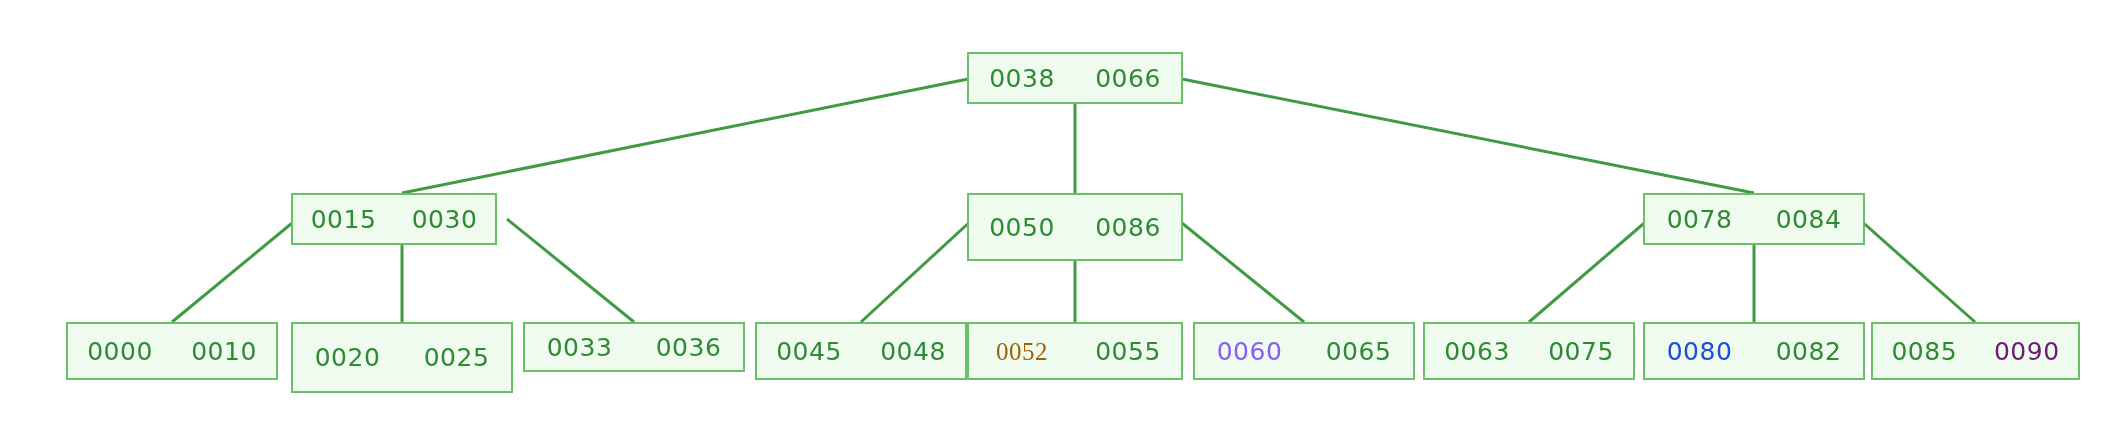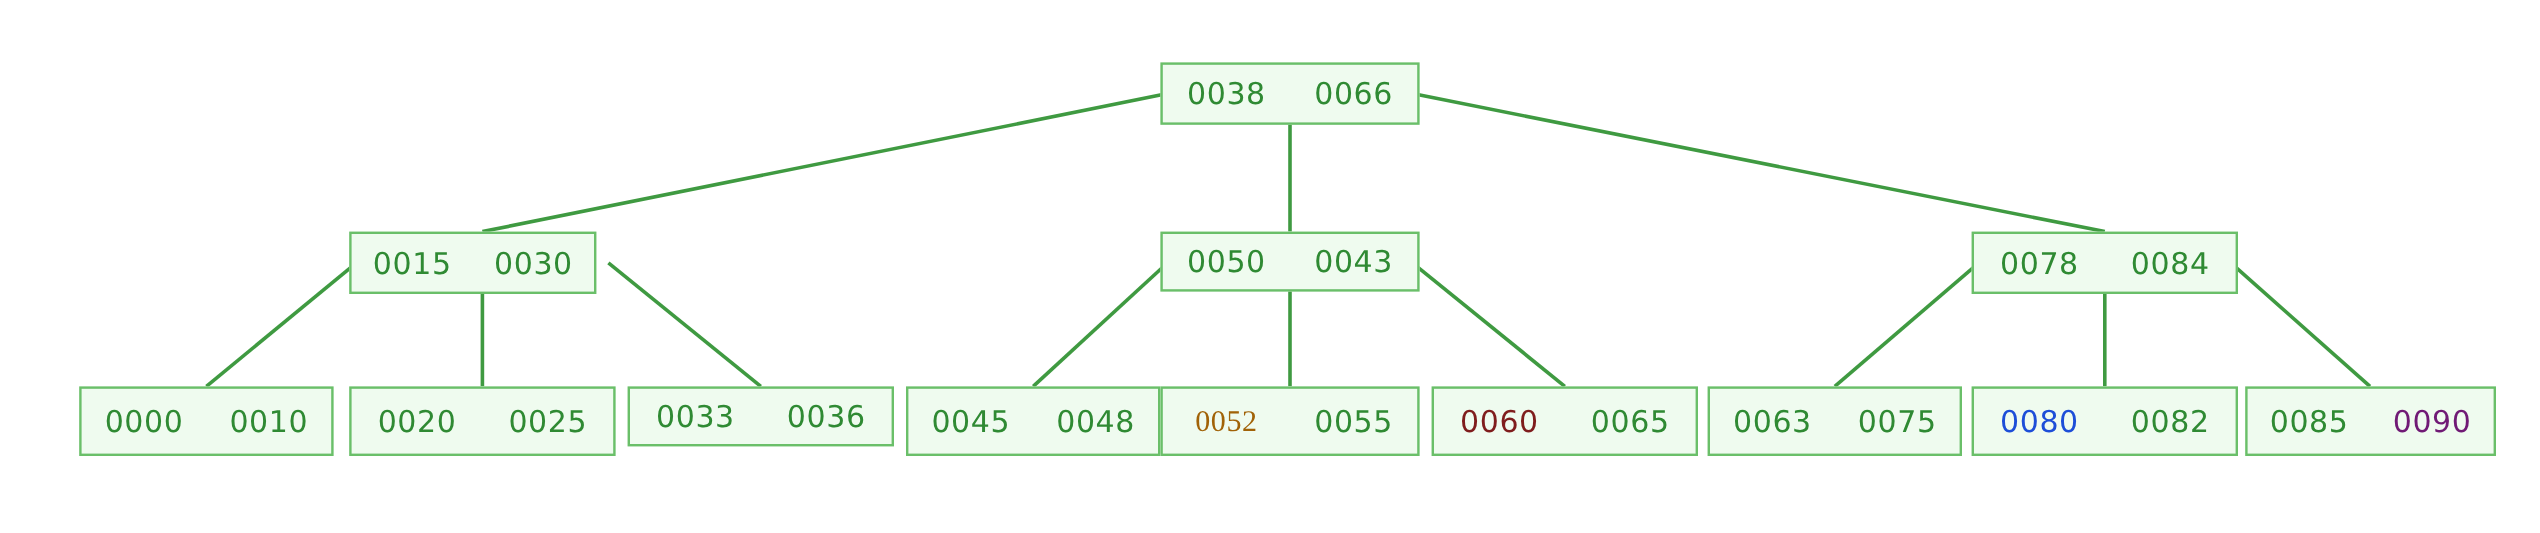--- a/index.html
+++ b/index.html
@@ -73,50 +73,50 @@
     </svg>
   <div id="node-layer">
       <div class="node node-root" style="left: 944px; top: 52px; width: 216px; height: 52px; background: rgb(239, 251, 239); border-color: rgb(106, 191, 105);">
         <div class="cell" style="color: rgb(47, 138, 51);">0038</div>
         <div class="cell" style="color: rgb(47, 138, 51);">0066</div>
       </div>
       <div class="node node-internal" style="left: 268px; top: 193px; width: 206px; height: 52px; background: rgb(239, 251, 239); border-color: rgb(106, 191, 105);">
         <div class="cell" style="color: rgb(47, 138, 51);">0015</div>
         <div class="cell" style="color: rgb(47, 138, 51);">0030</div>
       </div>
-      <div class="node node-internal" style="left: 944px; top: 193px; width: 216px; height: 50px; background: rgb(239, 251, 239); border-color: rgb(106, 191, 105);">
+      <div class="node node-internal" style="left: 944px; top: 193px; width: 216px; height: 68px; background: rgb(239, 251, 239); border-color: rgb(106, 191, 105);">
         <div class="cell" style="color: rgb(47, 138, 51);">0050</div>
-        <div class="cell" style="color: rgb(47, 138, 51);">0043</div>
+        <div class="cell" style="color: rgb(47, 138, 51);">0086</div>
       </div>
       <div class="node node-internal" style="left: 1620px; top: 193px; width: 222px; height: 52px; background: rgb(239, 251, 239); border-color: rgb(106, 191, 105);">
         <div class="cell" style="color: rgb(47, 138, 51);">0078</div>
         <div class="cell" style="color: rgb(47, 138, 51);">0084</div>
       </div>
       <div class="node node-leaf" style="left: 43px; top: 322px; width: 212px; height: 58px; background: rgb(239, 251, 239); border-color: rgb(106, 191, 105);">
         <div class="cell" style="color: rgb(47, 138, 51);">0000</div>
         <div class="cell" style="color: rgb(47, 138, 51);">0010</div>
       </div>
-      <div class="node node-leaf" style="left: 268px; top: 322px; width: 222px; height: 58px; background: rgb(239, 251, 239); border-color: rgb(106, 191, 105);">
+      <div class="node node-leaf" style="left: 268px; top: 322px; width: 222px; height: 71px; background: rgb(239, 251, 239); border-color: rgb(106, 191, 105);">
         <div class="cell" style="color: rgb(47, 138, 51);">0020</div>
         <div class="cell" style="color: rgb(47, 138, 51);">0025</div>
       </div>
       <div class="node node-leaf" style="left: 500px; top: 322px; width: 222px; height: 50px; background: rgb(239, 251, 239); border-color: rgb(106, 191, 105);">
         <div class="cell" style="color: rgb(47, 138, 51);">0033</div>
         <div class="cell" style="color: rgb(47, 138, 51);">0036</div>
       </div>
       <div class="node node-leaf" style="left: 732px; top: 322px; width: 212px; height: 58px; background: rgb(239, 251, 239); border-color: rgb(106, 191, 105);">
         <div class="cell" style="color: rgb(47, 138, 51);">0045</div>
         <div class="cell" style="color: rgb(47, 138, 51);">0048</div>
       </div>
       <div class="node node-leaf" style="left: 944px; top: 322px; width: 216px; height: 58px; background: rgb(239, 251, 239); border-color: rgb(106, 191, 105);">
         <div class="cell" style="color: #a16207; font-family: Liberation Serif, serif;">0052</div>
         <div class="cell" style="color: rgb(47, 138, 51);">0055</div>
       </div>
       <div class="node node-leaf" style="left: 1170px; top: 322px; width: 222px; height: 58px; background: rgb(239, 251, 239); border-color: rgb(106, 191, 105);">
-        <div class="cell" style="color: #7f1d1d;">0060</div>
+        <div class="cell" style="color: #8b5cf6;">0060</div>
         <div class="cell" style="color: rgb(47, 138, 51);">0065</div>
       </div>
       <div class="node node-leaf" style="left: 1400px; top: 322px; width: 212px; height: 58px; background: rgb(239, 251, 239); border-color: rgb(106, 191, 105);">
         <div class="cell" style="color: rgb(47, 138, 51);">0063</div>
         <div class="cell" style="color: rgb(47, 138, 51);">0075</div>
       </div>
       <div class="node node-leaf" style="left: 1620px; top: 322px; width: 222px; height: 58px; background: rgb(239, 251, 239); border-color: rgb(106, 191, 105);">
         <div class="cell" style="color: #1d4ed8;">0080</div>
         <div class="cell" style="color: rgb(47, 138, 51);">0082</div>
       </div>

